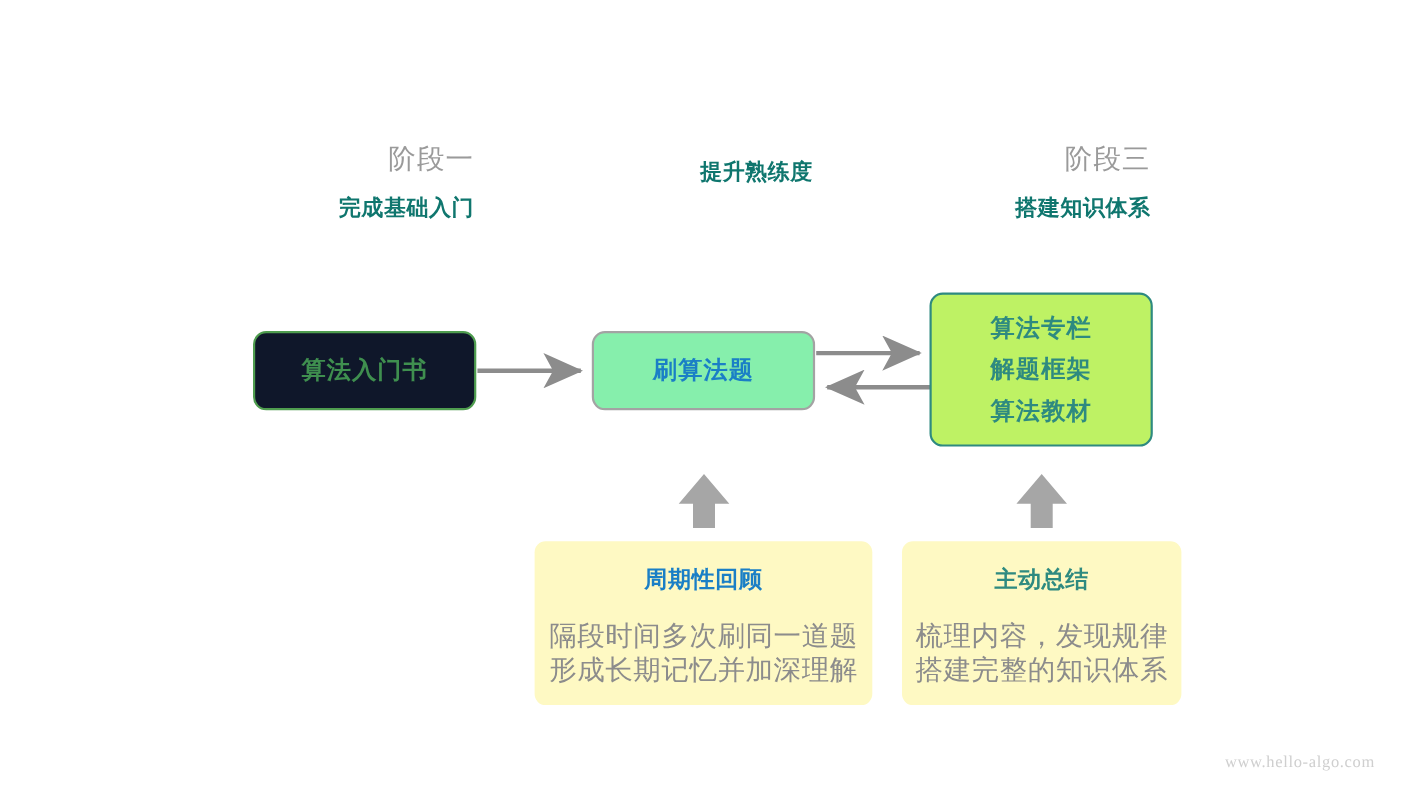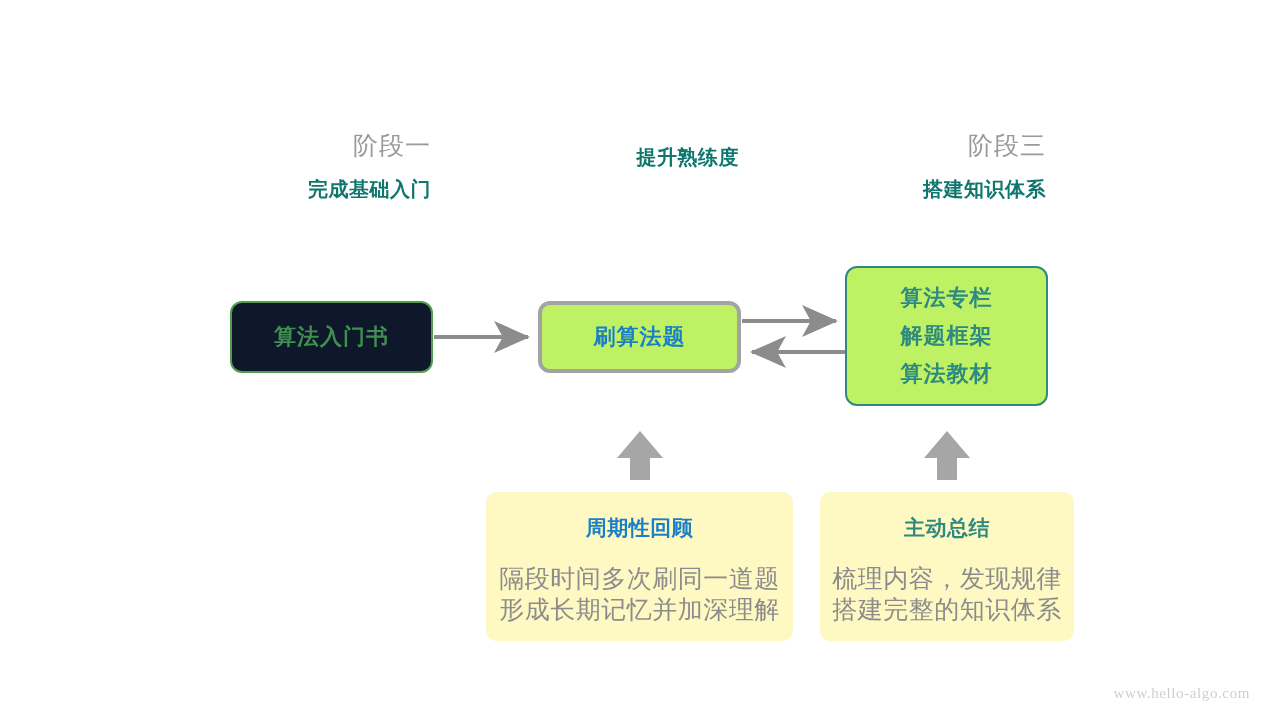--- a/index.html
+++ b/index.html
@@ -62,22 +62,22 @@
     white-space: nowrap;
   }
 
   .node-green {
     border: 2px solid #4f9d4f;
     background: #0f172a;
   }
   .node-green .node-line { color: #3f8f4f; }
 
   .node-blue {
-    border: 4px solid #a3a3a3;
-    background: #bef264;
+    border: 2px solid #a3a3a3;
+    background: #86efac;
   }
   .node-blue .node-line { color: #1a7fc6; }
 
   .node-teal {
     border: 2px solid #2e8a80;
     background: #bef264;
   }
   .node-teal .node-line { color: #2e8a80; }
 
   

